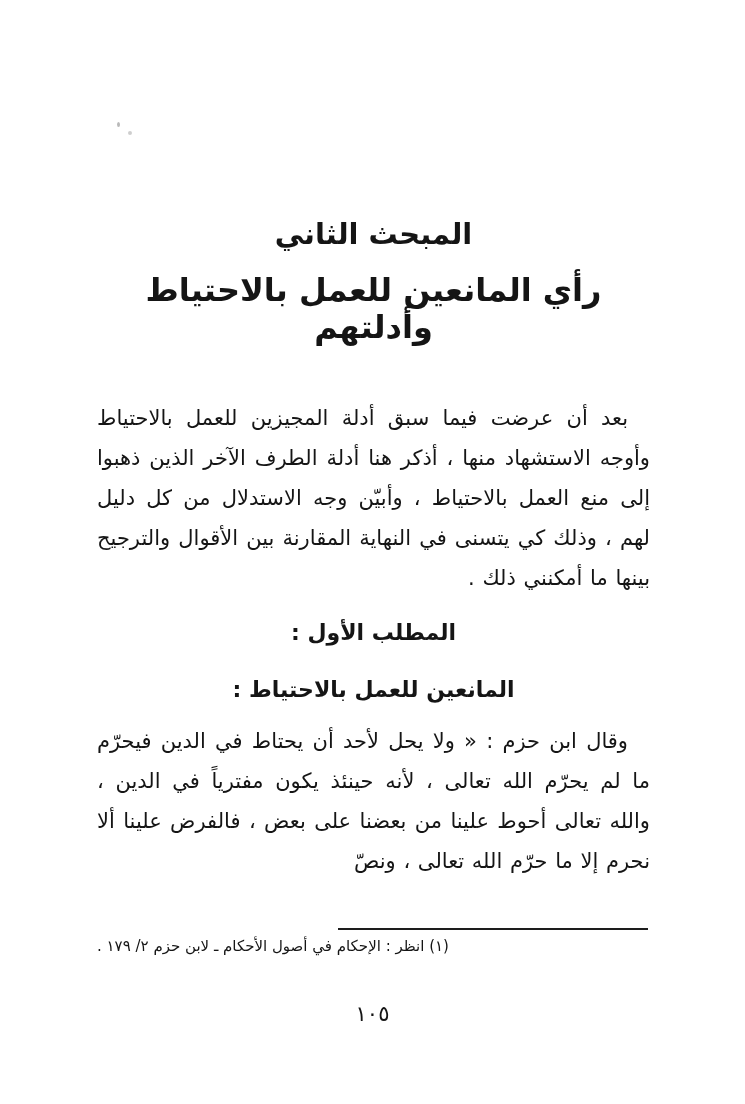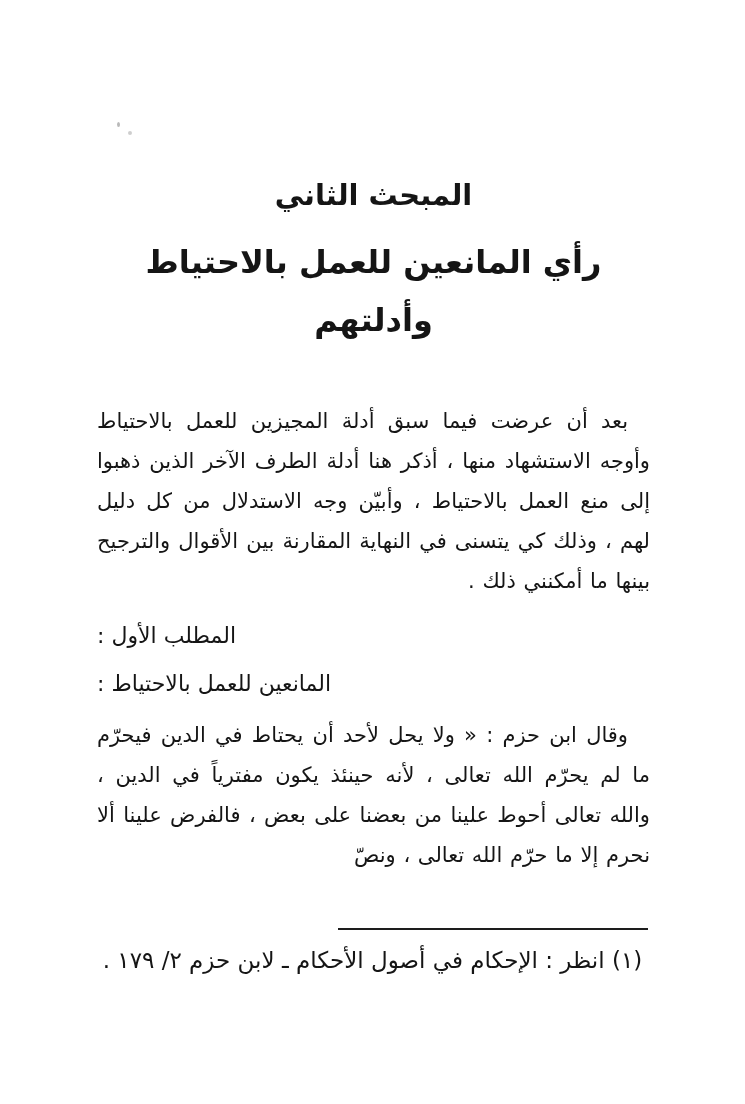--- a/index.html
+++ b/index.html
@@ -22,47 +22,48 @@
   .content {
     position: absolute;
     top: 0; right: 0; left: 0;
     padding: 175px 95px 0 97px;
   }
   .title {
     text-align: center;
     font-size: 29px;
     font-weight: bold;
     line-height: 40px;
+    margin-top: 39px;
   }
   .subtitle {
     text-align: center;
     font-size: 32px;
     font-weight: bold;
-    line-height: 58px;
+    line-height: 37px;
     margin-top: 18px;
   }
   p.body {
     font-size: 21px;
     line-height: 40px;
     text-align: justify;
     text-indent: 22px;
     word-spacing: 1px;
   }
   .p1 { margin-top: 52px; }
   .p2 { margin-top: 4px; }
   .p3 { margin-top: 12px; }
   .p4 { margin-top: 10px; }
   .heading {
     font-size: 22px;
-    font-weight: normal;
+    font-weight: bold;
     line-height: 42px;
-    text-align: left;
+    text-align: center;
   }
   .h1 { margin-top: 14px; }
-  .h2 { margin-top: 6px; }
+  .h2 { margin-top: 15px; }
   .fn-marker {
     font-size: 13px;
     vertical-align: super;
     line-height: 0;
   }
   .footnote-area {
     position: absolute;
     top: 928px;
     right: 97px;
     left: 97px;
@@ -70,24 +71,24 @@
   .footnote-rule {
     width: 310px;
     height: 2px;
     background: #1d1d1d;
     margin-right: 0;
     margin-left: auto; 
   }
   
   .footnote-area .footnote-rule { margin-right: 0; margin-left: auto; }
   .footnote {
-    font-size: 23px;
+    font-size: 15px;
     line-height: 28px;
-    text-align: center;
-    margin-top: 16px;
+    text-align: left;
+    margin-top: 2px;
   }
   .page-number {
     position: absolute;
     top: 1002px;
     left: 0; right: 0;
     text-align: center;
     font-size: 21px;
     letter-spacing: 4px;
   }
 </style>
@@ -115,14 +116,15 @@
 
     <p class="body p4">وقال ابن حزم : « ولا يحل لأحد أن يحتاط في الدين فيحرّم ما لم يحرّم الله تعالى ، لأنه حينئذ يكون مفترياً في الدين ، والله تعالى أحوط علينا من بعضنا على بعض ، فالفرض علينا ألا نحرم إلا ما حرّم الله تعالى ، ونصّ</p>
 
   </div>
 
   <div class="footnote-area">
     <div class="footnote-rule"></div>
     <p class="footnote">(١) انظر : الإحكام في أصول الأحكام ـ لابن حزم ٢/ ١٧٩ .</p>
   </div>
 
+  <div class="page-number">١٠٥</div>
 
 </div>
 
 </body></html>

